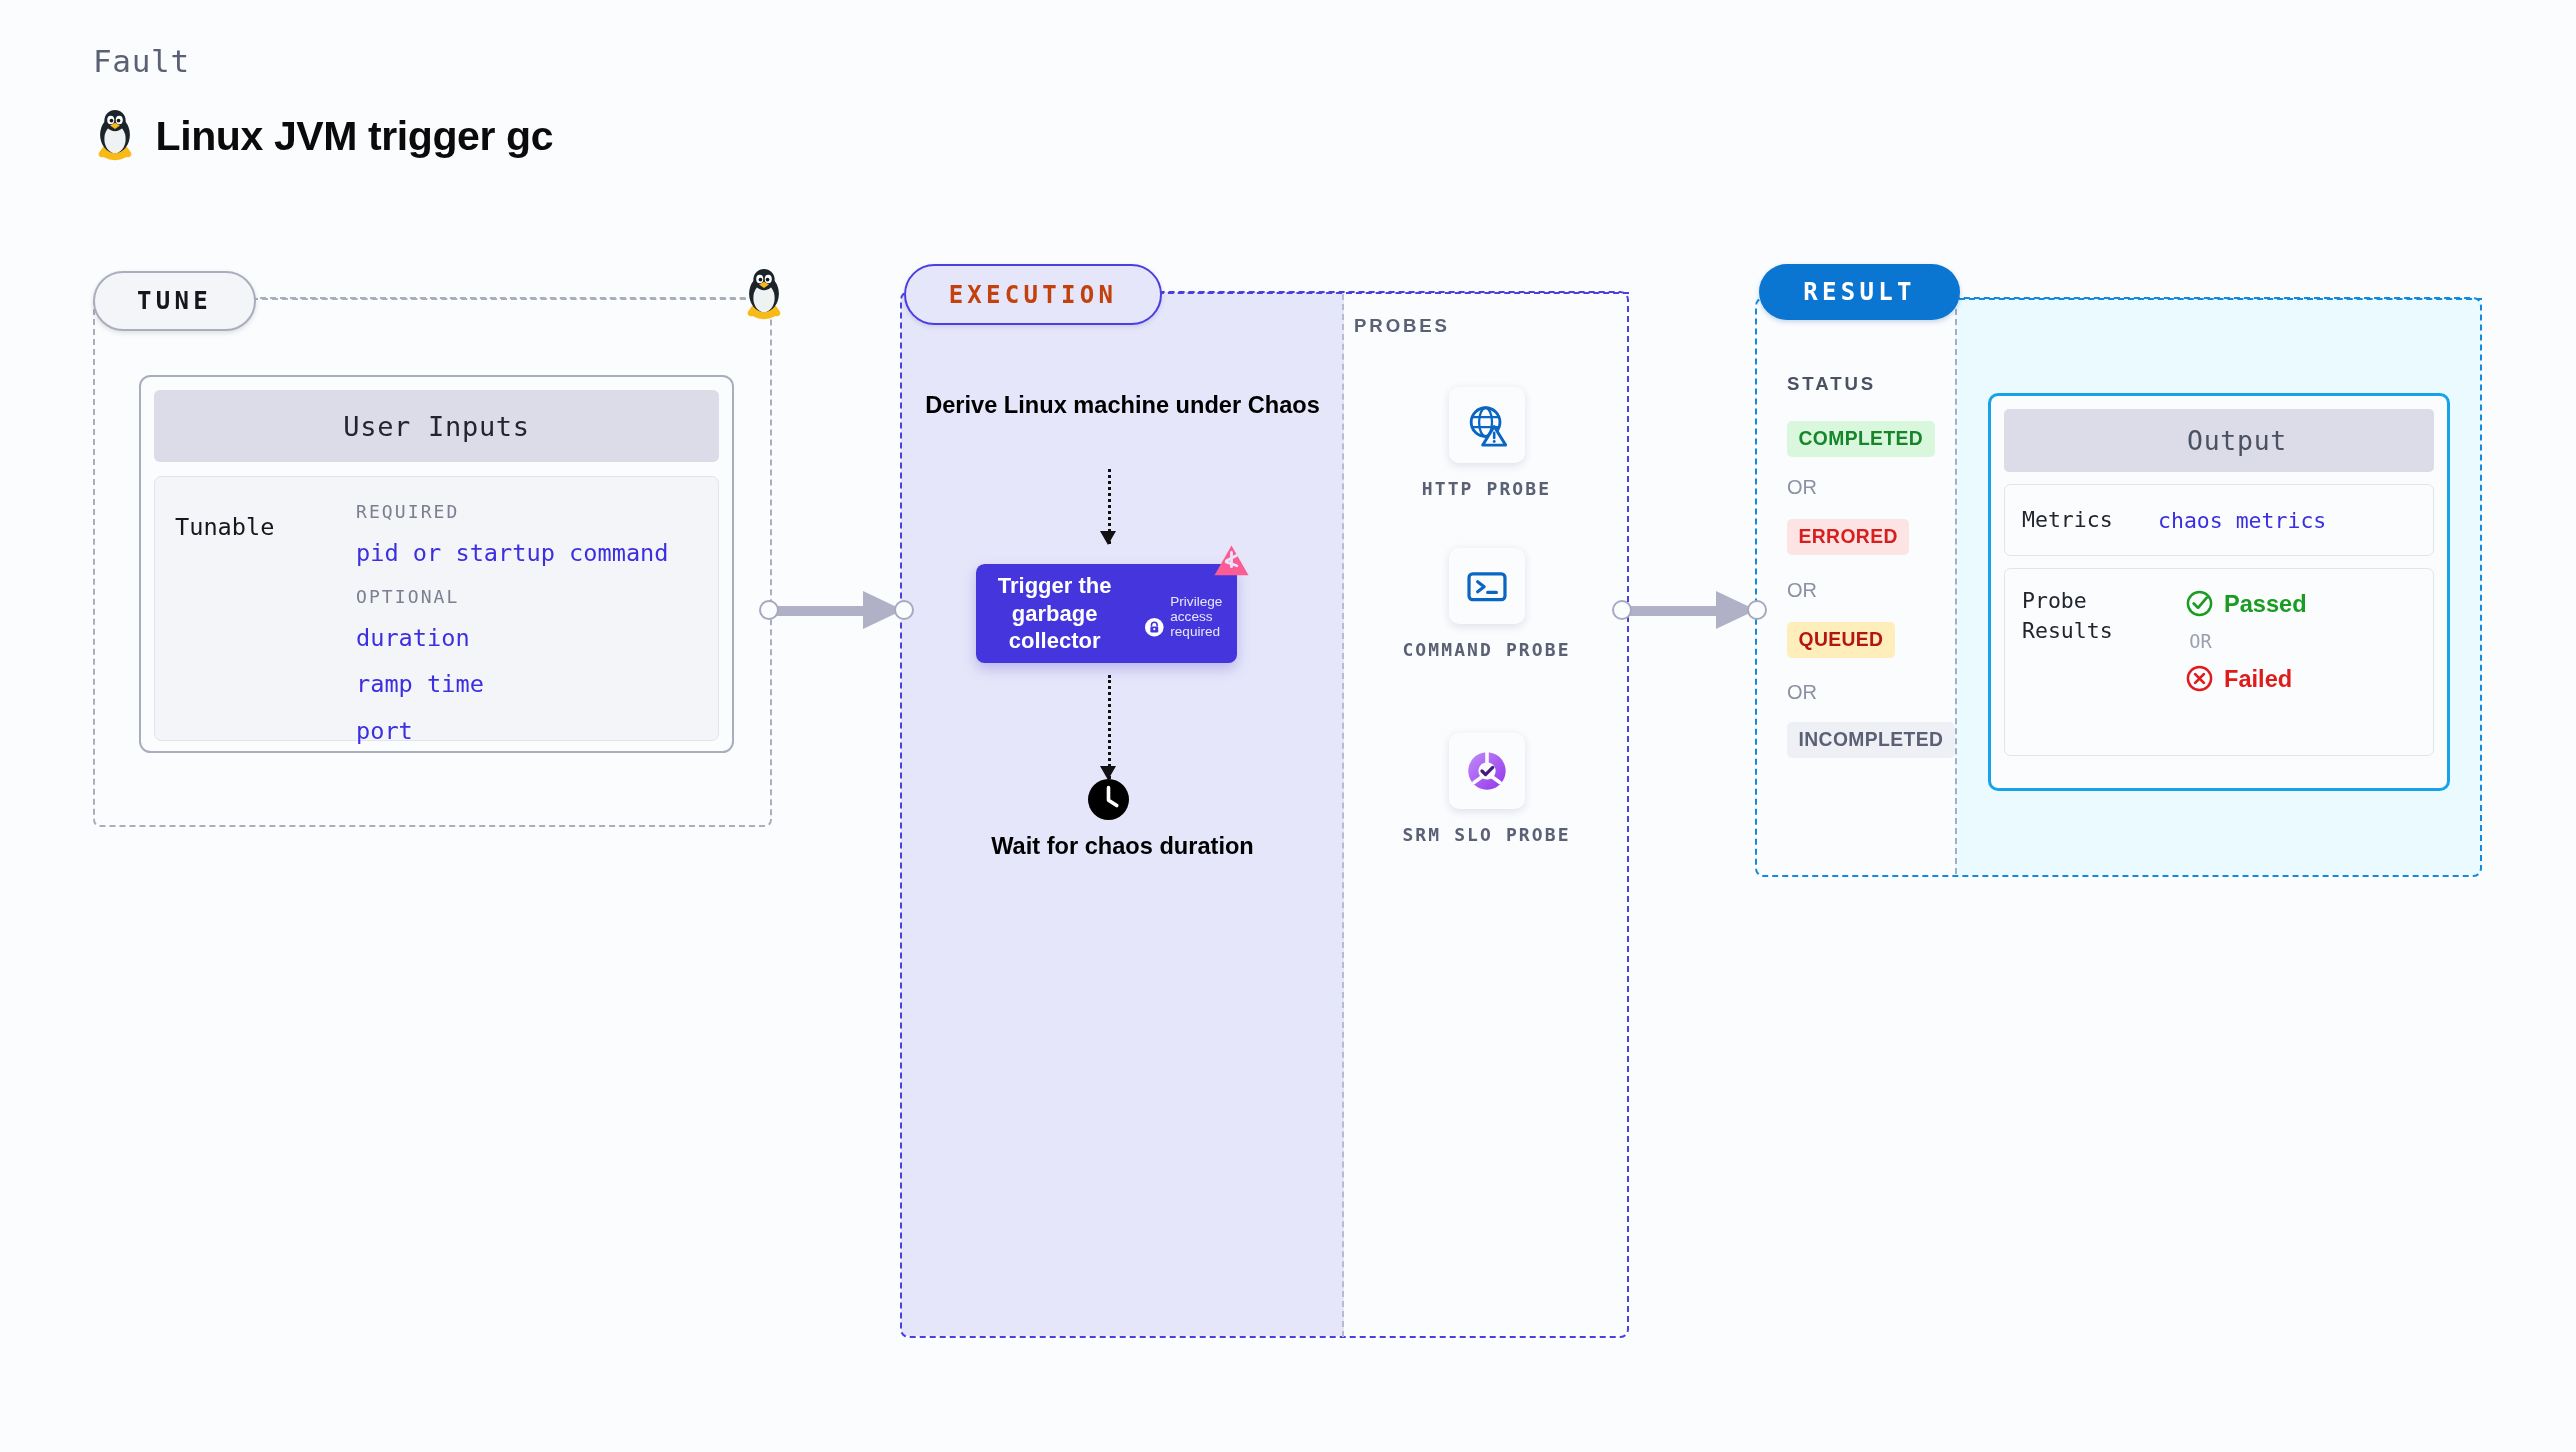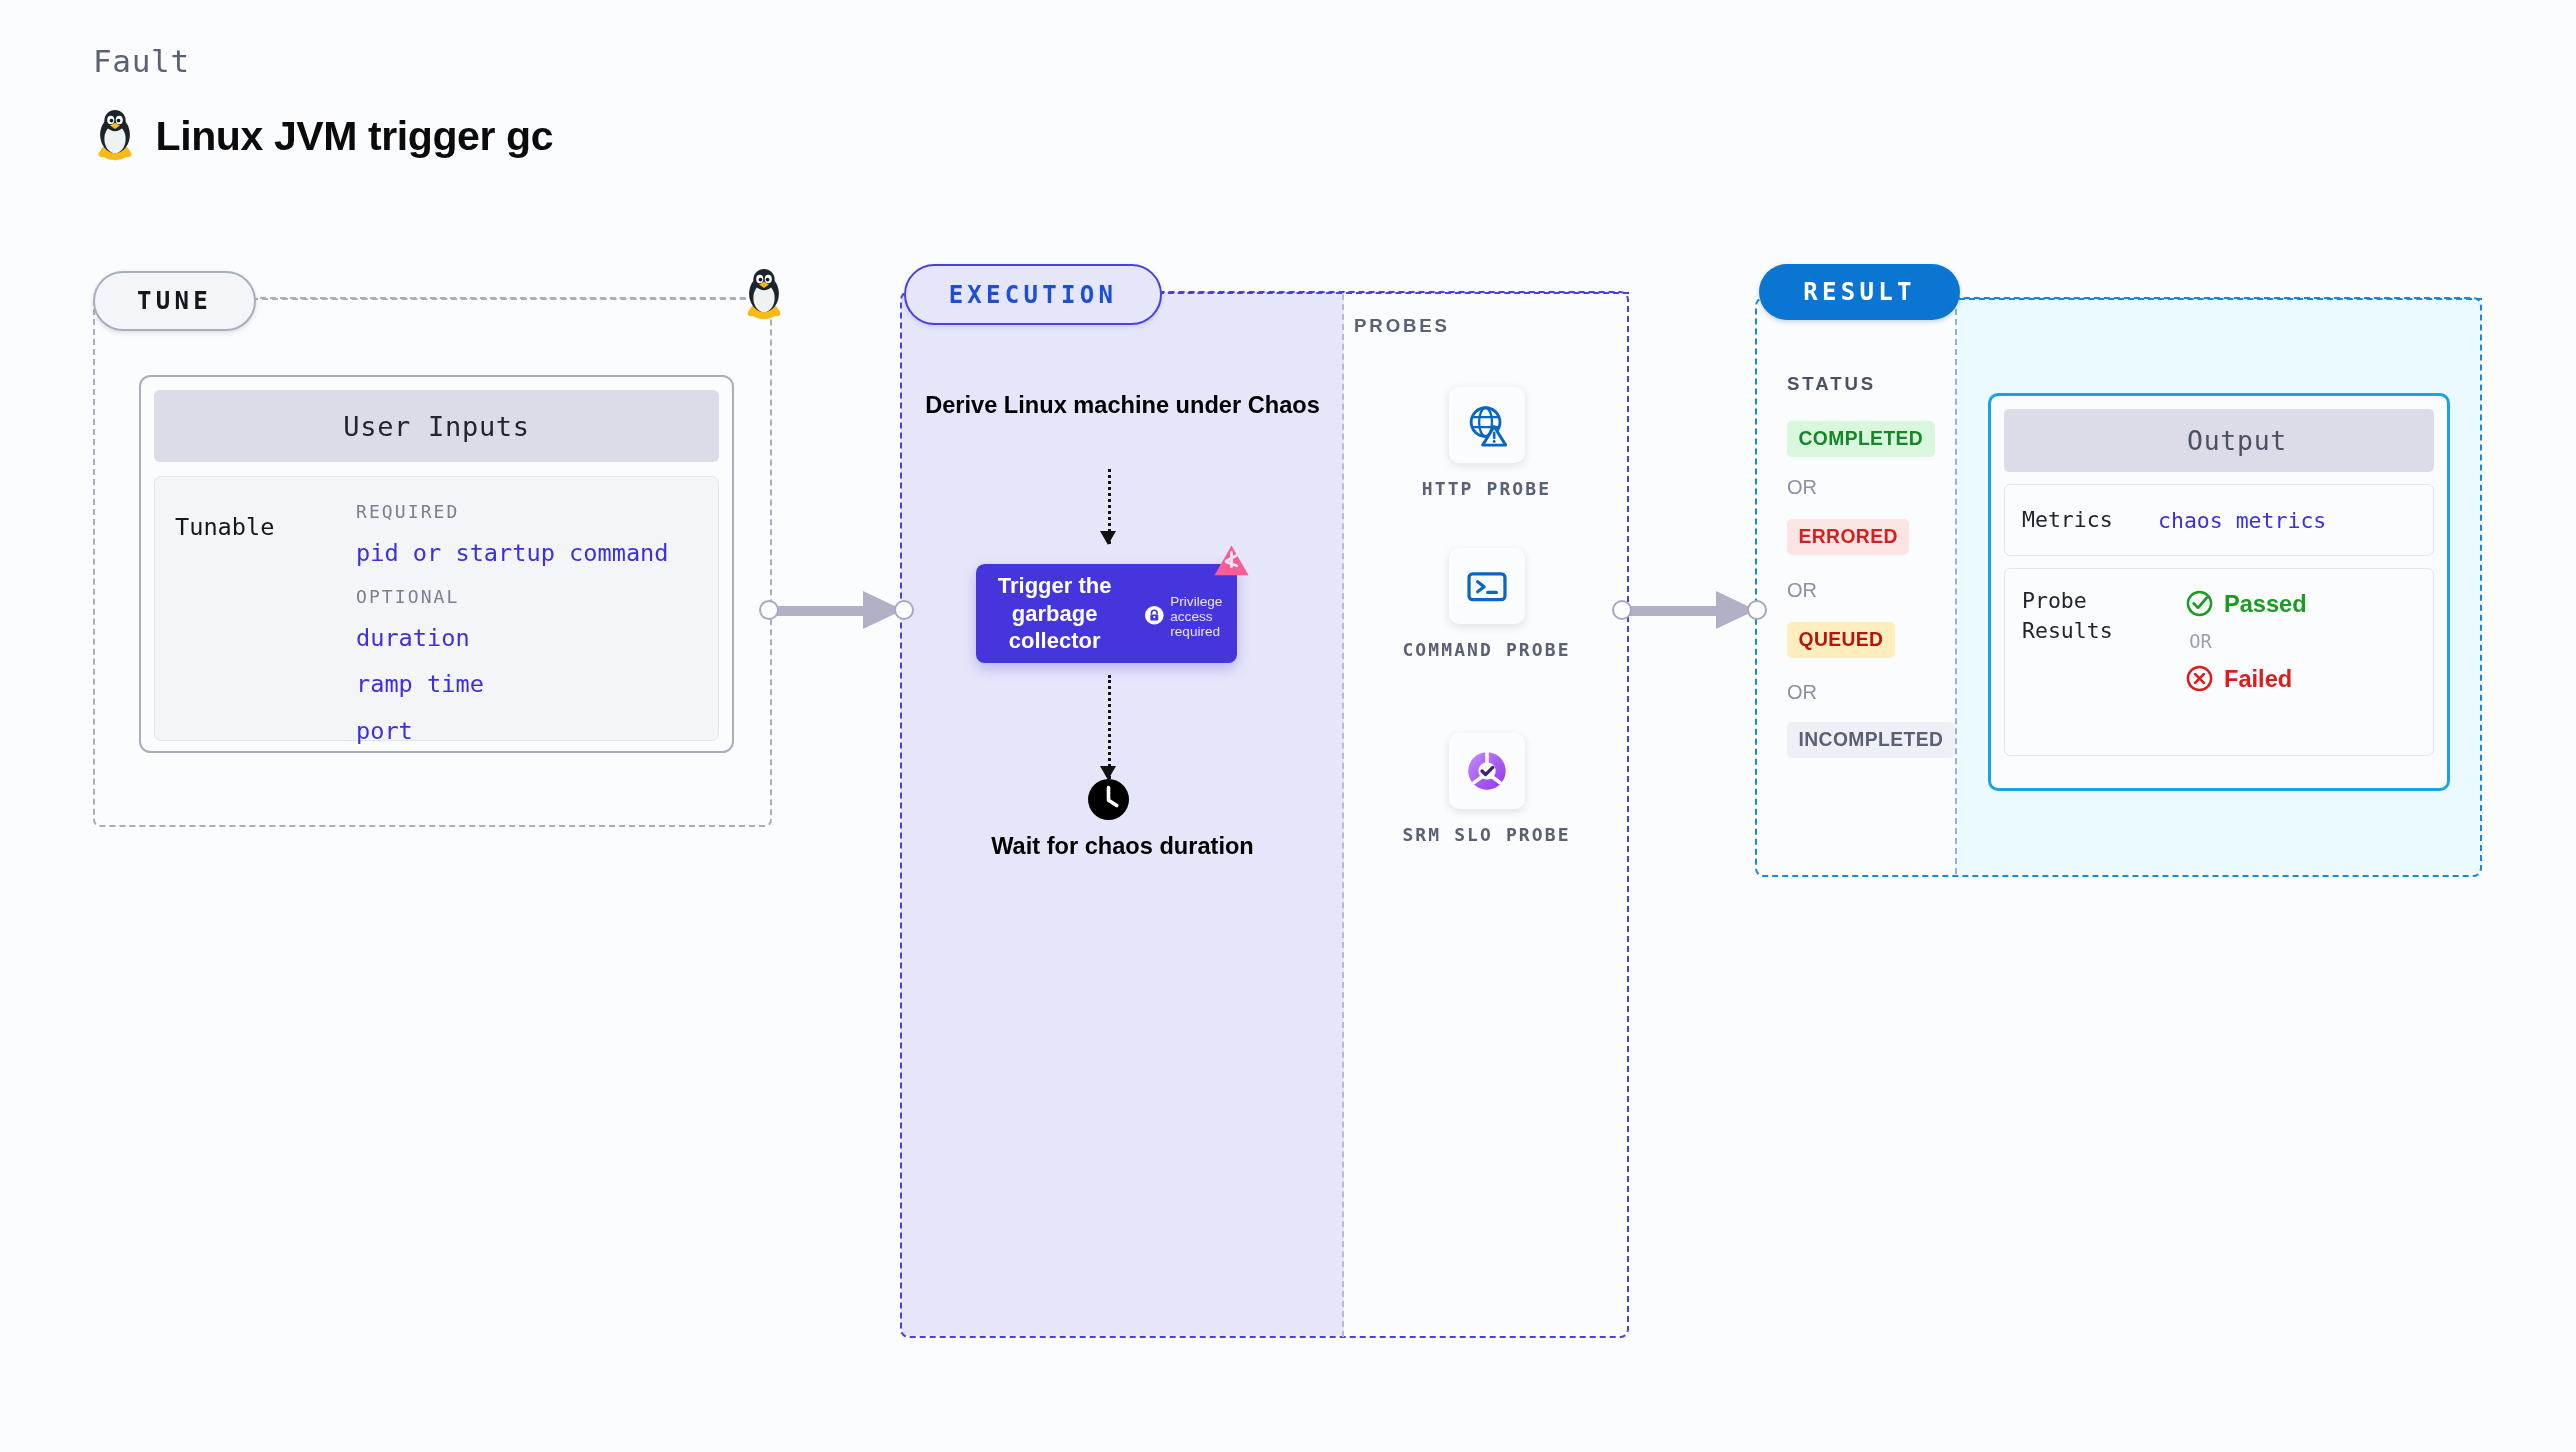--- a/index.html
+++ b/index.html
@@ -26,21 +26,21 @@
     border-radius:716px;font-family:"DejaVu Sans Mono",monospace;
     font-weight:bold;letter-spacing:4.3px;z-index:30;
   }
   #tune-pill{
     left:93px;top:271px;width:159px;height:56px;
     background:#f4f5f8;border:2.1px solid #a9aebd;color:#15171c;font-size:24px;
     box-shadow:0 2.1px 5px rgba(20,24,40,.13);
   }
   #execution-pill{
     left:904px;top:264px;width:254px;height:57px;
-    background:#e6e6fa;border:2.9px solid #4b3fe0;color:#1d4ed8;font-size:24px;
+    background:#e6e6fa;border:2.9px solid #4b3fe0;color:#c2410c;font-size:24px;
     box-shadow:0 2.1px 5px rgba(40,30,140,.13);
   }
   #result-pill{
     left:1759px;top:264px;width:201px;height:56px;
     background:#0b76d1;border:none;color:#ffffff;font-size:24px;
     box-shadow:0 2.1px 5.7px rgba(10,80,150,.22);
   }
 
   
   .region{position:absolute;box-sizing:border-box;border-radius:7.2px;}
@@ -132,21 +132,21 @@
     position:absolute;left:976px;top:564px;width:261px;height:99px;
     background:#4436dc;border-radius:8.6px;
     box-shadow:0 5.7px 13px rgba(60,45,190,.25);
     display:flex;flex-direction:row;align-items:center;justify-content:center;
     z-index:12;
   }
   #gc-text{
     color:#fff;font-size:22px;font-weight:bold;text-align:center;line-height:1.26;
   }
   #privilege-row{
-    display:flex;align-items:center;gap:6.4px;margin-top:6px;padding-left:12px;
+    display:flex;align-items:flex-end;gap:6.4px;margin-top:6px;padding-left:12px;
   }
   #privilege-text{color:#e8e6fb;font-size:13.6px;}
   #chaos-badge{
     position:absolute;left:1213px;top:544px;width:37px;height:34px;z-index:14;
   }
 
   #clock-icon{
     position:absolute;left:1088px;top:779px;width:41px;height:41px;z-index:12;
   }
   #wait-text{

